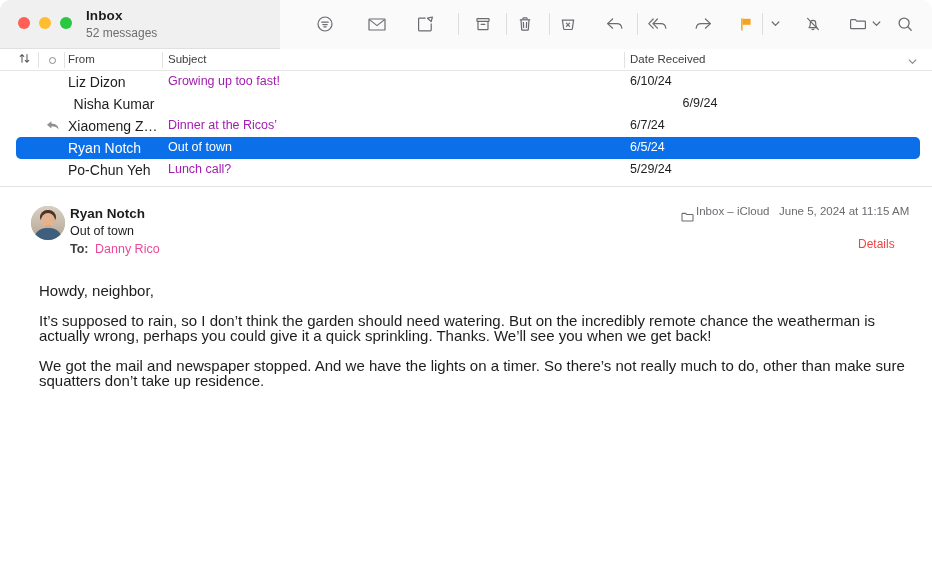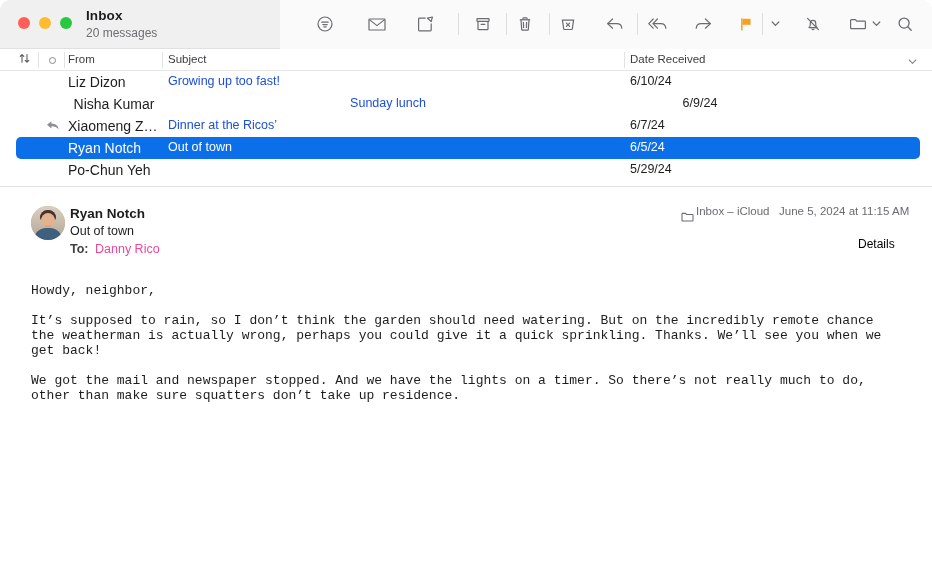--- a/index.html
+++ b/index.html
@@ -202,21 +202,21 @@
     white-space: nowrap;
     overflow: hidden;
     text-overflow: ellipsis;
   }
   .msg-subject {
     position: absolute;
     left: 168px;
     top: 3px;
     width: 440px;
     font-size: 12.5px;
-    color: #1d4ed8;
+    color: #a21caf;
     white-space: nowrap;
     overflow: hidden;
     text-overflow: ellipsis;
   }
   .msg-date {
     position: absolute;
     left: 630px;
     top: 3px;
     width: 140px;
     font-size: 12.5px;
@@ -340,32 +340,32 @@
     top: 18px;
     font-size: 11.5px;
     color: #6b6b70;
     white-space: nowrap;
   }
   .details-link {
     position: absolute;
     left: 858px;
     top: 50px;
     font-size: 12px;
-    color: #000000;
+    color: #ef4444;
     white-space: nowrap;
   }
 
   .body-text {
     position: absolute;
-    left: 31px;
+    left: 39px;
     top: 96px;
     width: 868px;
-    font-family: Liberation Mono, monospace;
+    font-family: Liberation Sans, sans-serif;
     font-stretch: condensed;
-    font-size: 13px;
+    font-size: 15px;
     line-height: 15px;
     color: #1d1d1f;
   }
   .body-text p {
     margin: 0 0 15px 0;
   }
   .body-text p:last-child { margin-bottom: 0; }
 </style>
 </head>
 <body>
@@ -374,21 +374,21 @@
 
   <div class="titlebar">
     <div class="titlebar-left"></div>
     <div class="titlebar-right"></div>
 
     <div class="traffic red"></div>
     <div class="traffic yellow"></div>
     <div class="traffic green"></div>
 
     <div class="mailbox-title">Inbox</div>
-    <div class="mailbox-count">20 messages</div>
+    <div class="mailbox-count">52 messages</div>
 
     <div class="tb-btn" style="left:308px;">
       <span>
         <svg width="18" height="18" viewBox="0 0 18 18" fill="none" stroke="currentColor" stroke-width="1.2">
           <circle cx="9" cy="9" r="7"></circle>
           <line x1="5.8" y1="7.2" x2="12.2" y2="7.2" stroke-linecap="round"></line>
           <line x1="6.8" y1="9.6" x2="11.2" y2="9.6" stroke-linecap="round"></line>
           <line x1="7.8" y1="11.8" x2="10.2" y2="11.8" stroke-linecap="round"></line>
         </svg>
       </span>
@@ -568,21 +568,20 @@
     <div class="msg-row" style="top:0px;">
       <div class="msg-pill"></div>
       <div class="msg-from">Liz Dizon</div>
       <div class="msg-subject">Growing up too fast!</div>
       <div class="msg-date">6/10/24</div>
     </div>
 
     <div class="msg-row" style="top:22px;text-align:center;">
       <div class="msg-pill"></div>
       <div class="msg-from">Nisha Kumar</div>
-      <div class="msg-subject">Sunday lunch</div>
       <div class="msg-date">6/9/24</div>
     </div>
 
     <div class="msg-row" style="top:44px;">
       <div class="msg-pill"></div>
       <div class="msg-replied">
         <svg width="14" height="12" viewBox="0 0 14 12" fill="currentColor">
           <path d="M5.4 1.2 L1 4.8 L5.4 8.4 V6.2 c3.4 0 5.6 0.9 7.3 3.4 c-0.5 -3.8 -2.7 -5.9 -7.3 -6.1 Z"></path>
         </svg>
       </div>
@@ -594,20 +593,21 @@
     <div class="msg-row selected" style="top:66px;">
       <div class="msg-pill"></div>
       <div class="msg-from">Ryan Notch</div>
       <div class="msg-subject">Out of town</div>
       <div class="msg-date">6/5/24</div>
     </div>
 
     <div class="msg-row" style="top:88px;">
       <div class="msg-pill"></div>
       <div class="msg-from">Po-Chun Yeh</div>
+      <div class="msg-subject">Lunch call?</div>
       <div class="msg-date">5/29/24</div>
     </div>
 
   </div>
 
   <div class="list-divider"></div>
 
   <div class="reader">
 
     <div class="avatar">

